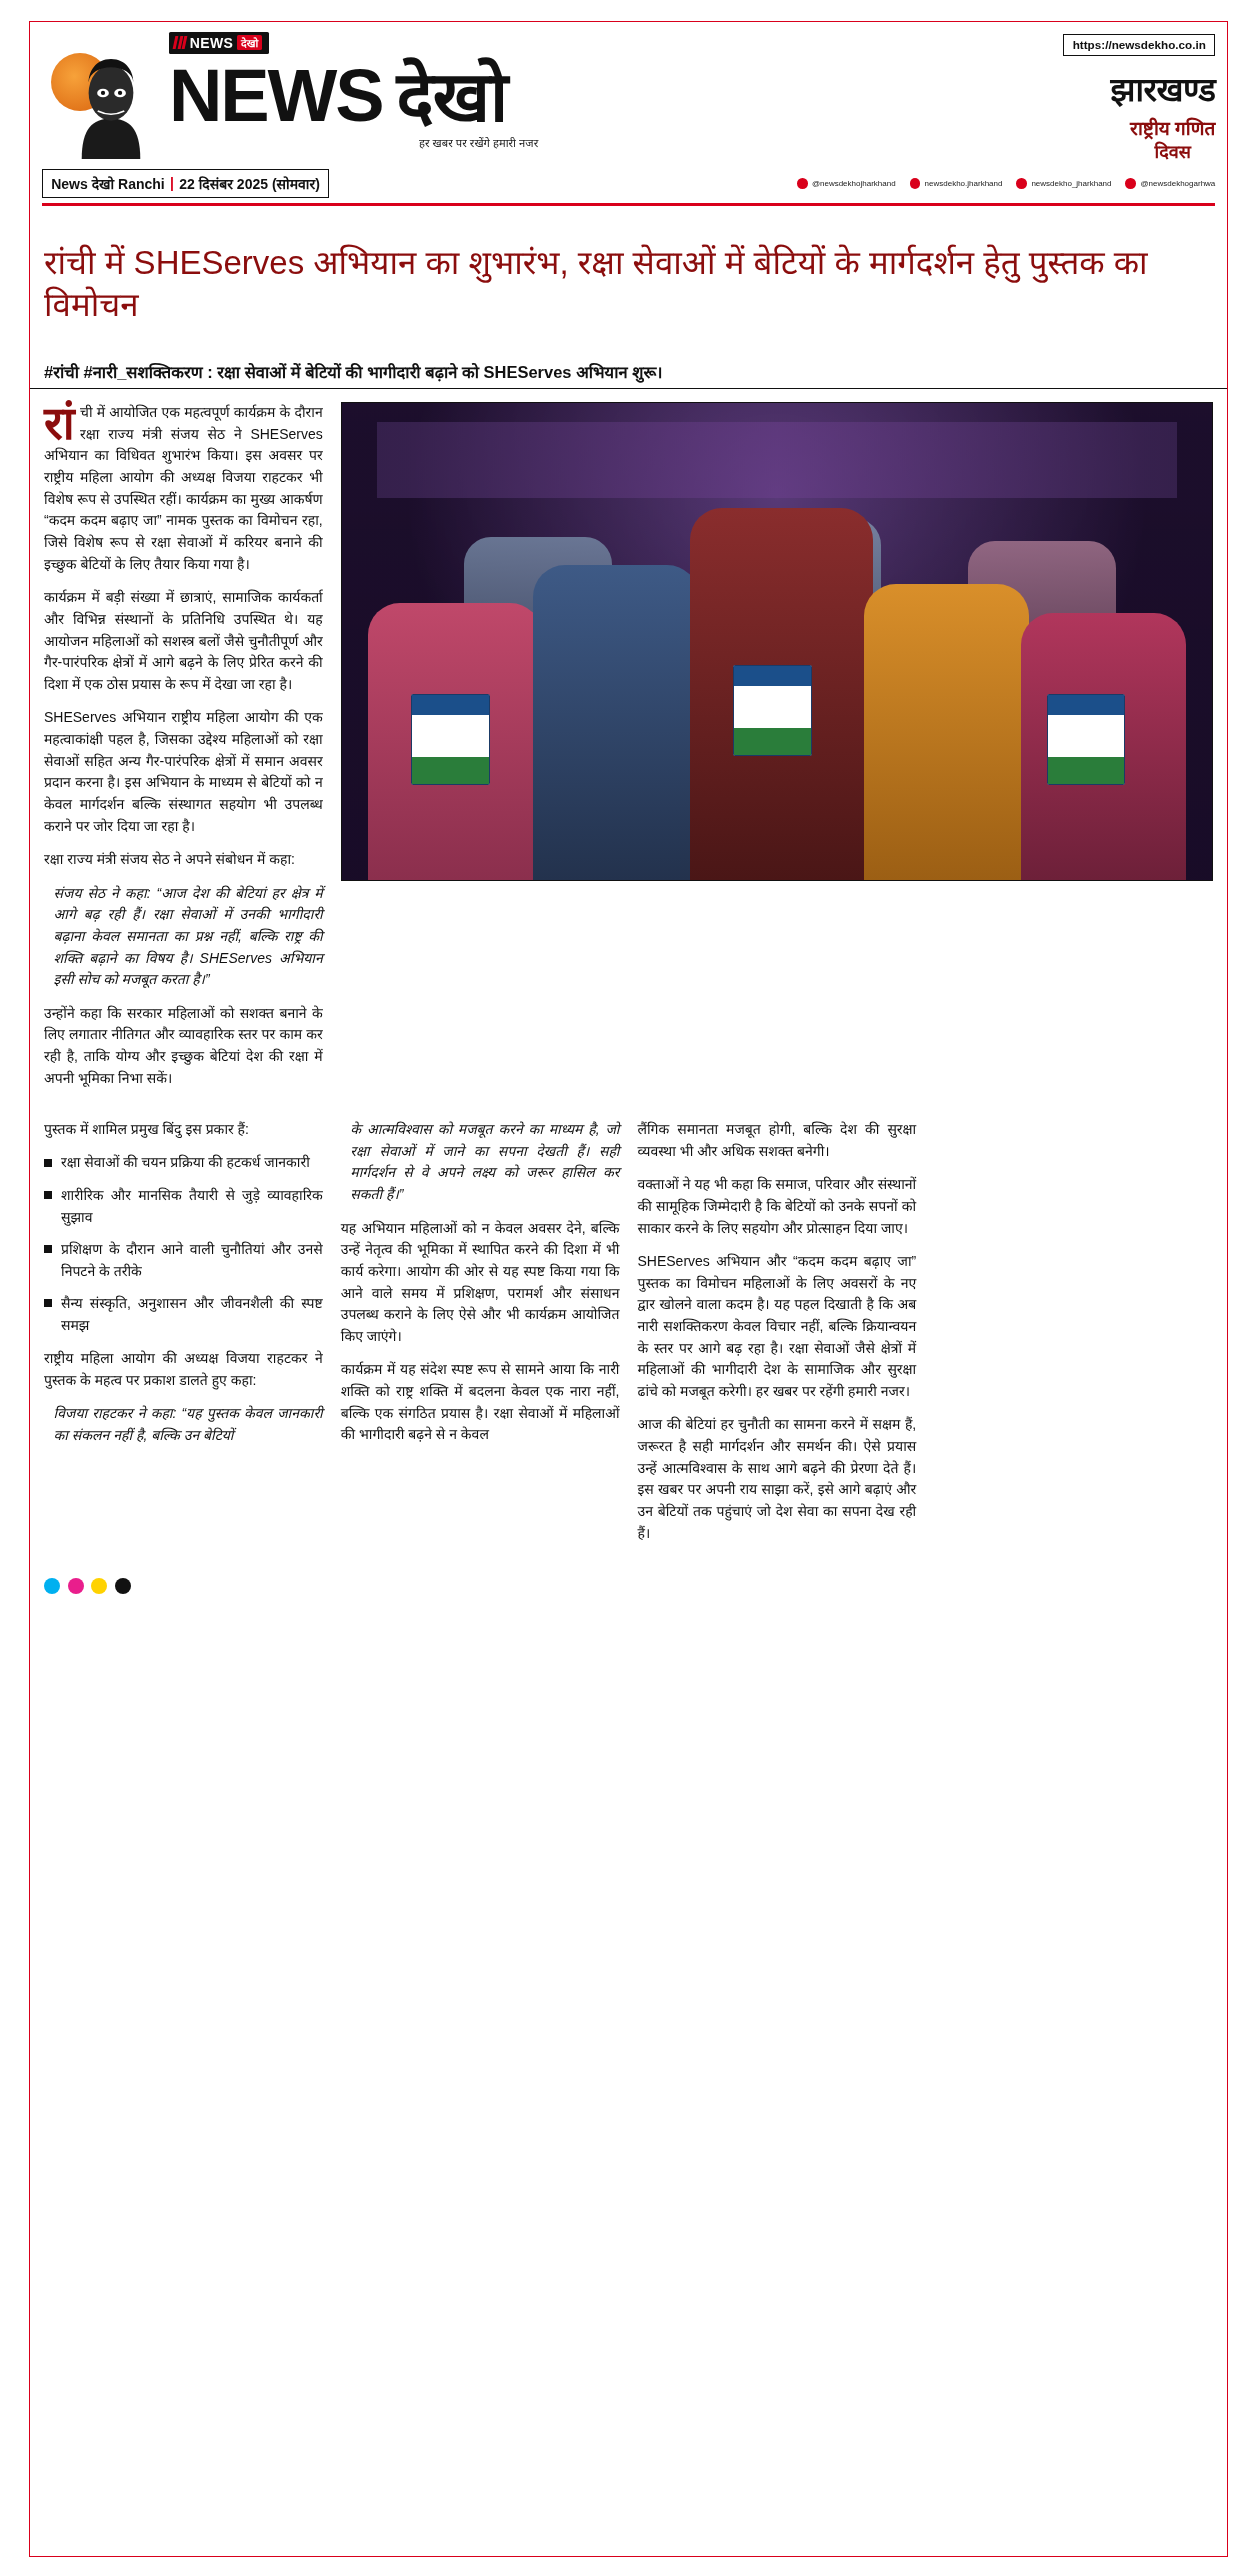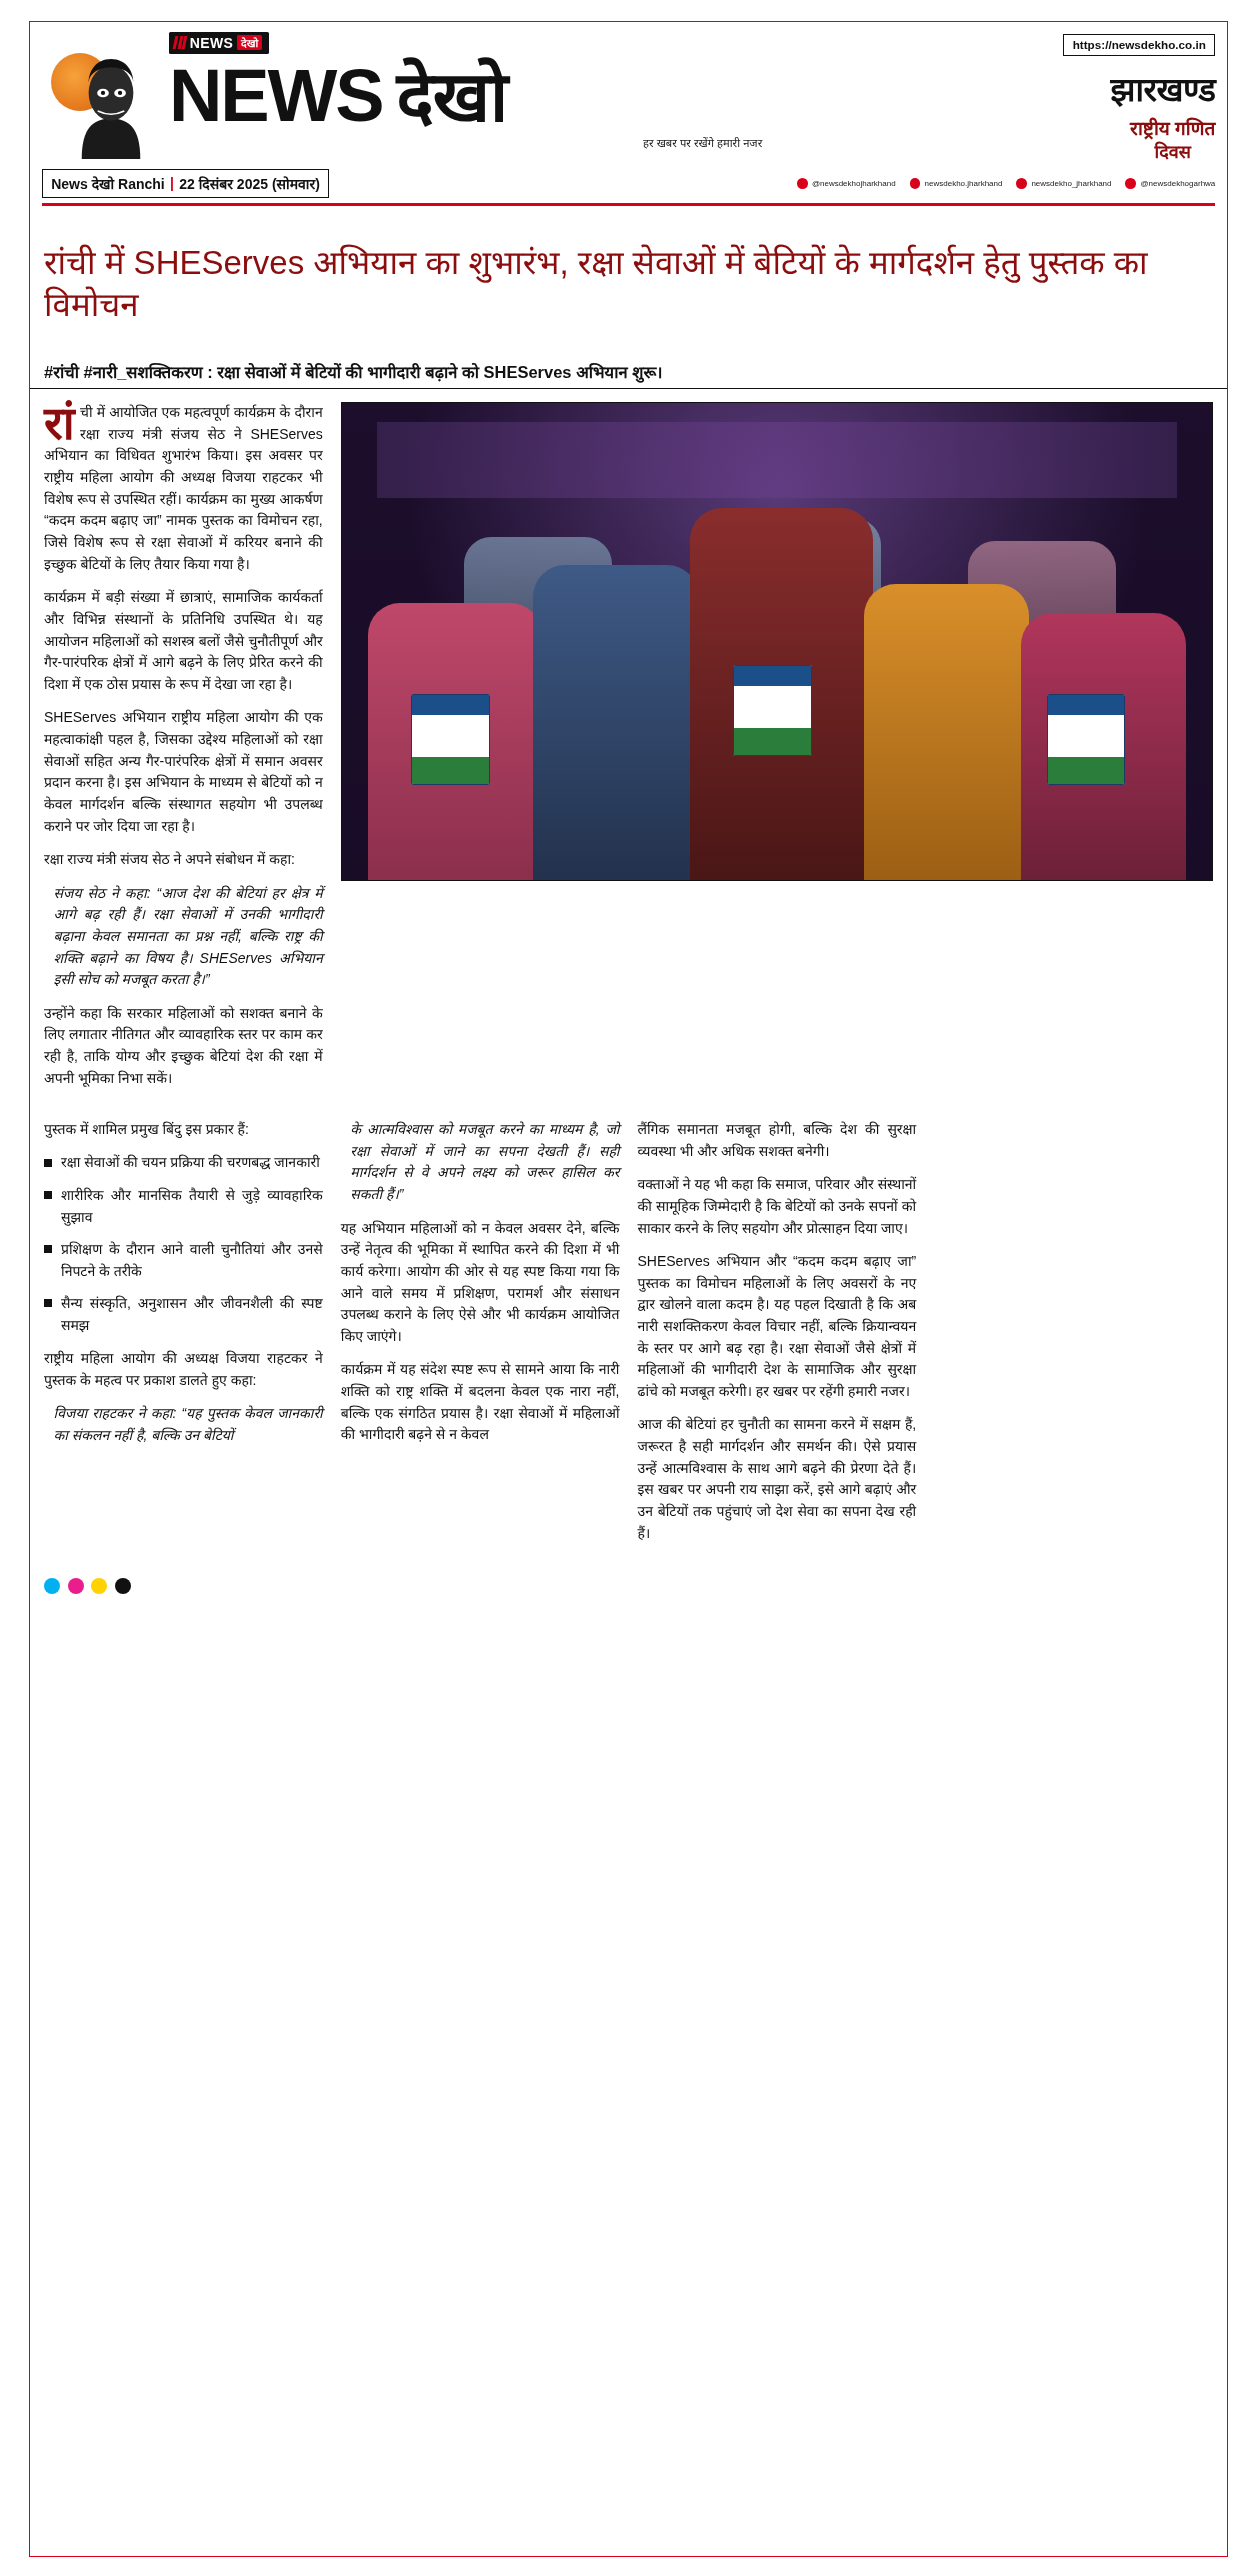--- a/index.html
+++ b/index.html
@@ -49,21 +49,20 @@
     width: 58px; height: 58px; border-radius: 50%;
     background: radial-gradient(circle at 40% 40%, #f7a23a, #e2761b 70%, #c85a12);
   }
   .portrait .face {
     position:absolute; left:23.4px; top:9.6px; width:80px; height:115px;
   }
   .masthead-center {
     flex: 1 1 auto;
     padding-left: 4.3px;
     position: relative;
-    text-align: center;
   }
   .brandrow {
     display:flex; align-items:flex-end; gap:7.5px;
   }
   .news-tag {
     display:flex; align-items:center; gap:4.3px;
     background:#111; color:#fff; padding:3.2px 7.5px 3.2px 5.3px;
     border-radius: 1.6px; margin-bottom: 5.3px;
   }
   .news-tag .bars { display:flex; gap:1.6px; }
@@ -325,21 +324,21 @@
           <div class="ppl p5"></div>
           <div class="book bk1"></div>
           <div class="book bk2"></div>
           <div class="book bk3"></div>
         </div>
       </div>
 
       <div class="col">
         <p>पुस्तक में शामिल प्रमुख बिंदु इस प्रकार हैं:</p>
         <ul class="bullets">
-          <li>रक्षा सेवाओं की चयन प्रक्रिया की चरणबद्ध जानकारी</li>
+          <li>रक्षा सेवाओं की चयन प्रक्रिया की हटकर्ध जानकारी</li>
           <li>शारीरिक और मानसिक तैयारी से जुड़े व्यावहारिक सुझाव</li>
           <li>प्रशिक्षण के दौरान आने वाली चुनौतियां और उनसे निपटने के तरीके</li>
           <li>सैन्य संस्कृति, अनुशासन और जीवनशैली की स्पष्ट समझ</li>
         </ul>
         <p>राष्ट्रीय महिला आयोग की अध्यक्ष विजया राहटकर ने पुस्तक के महत्व पर प्रकाश डालते हुए कहा:</p>
         <p class="quote">विजया राहटकर ने कहा: “यह पुस्तक केवल जानकारी का संकलन नहीं है, बल्कि उन बेटियों</p>
       </div>
 
       <div class="col">
         <p class="quote">के आत्मविश्वास को मजबूत करने का माध्यम है, जो रक्षा सेवाओं में जाने का सपना देखती हैं। सही मार्गदर्शन से वे अपने लक्ष्य को जरूर हासिल कर सकती हैं।”</p>

